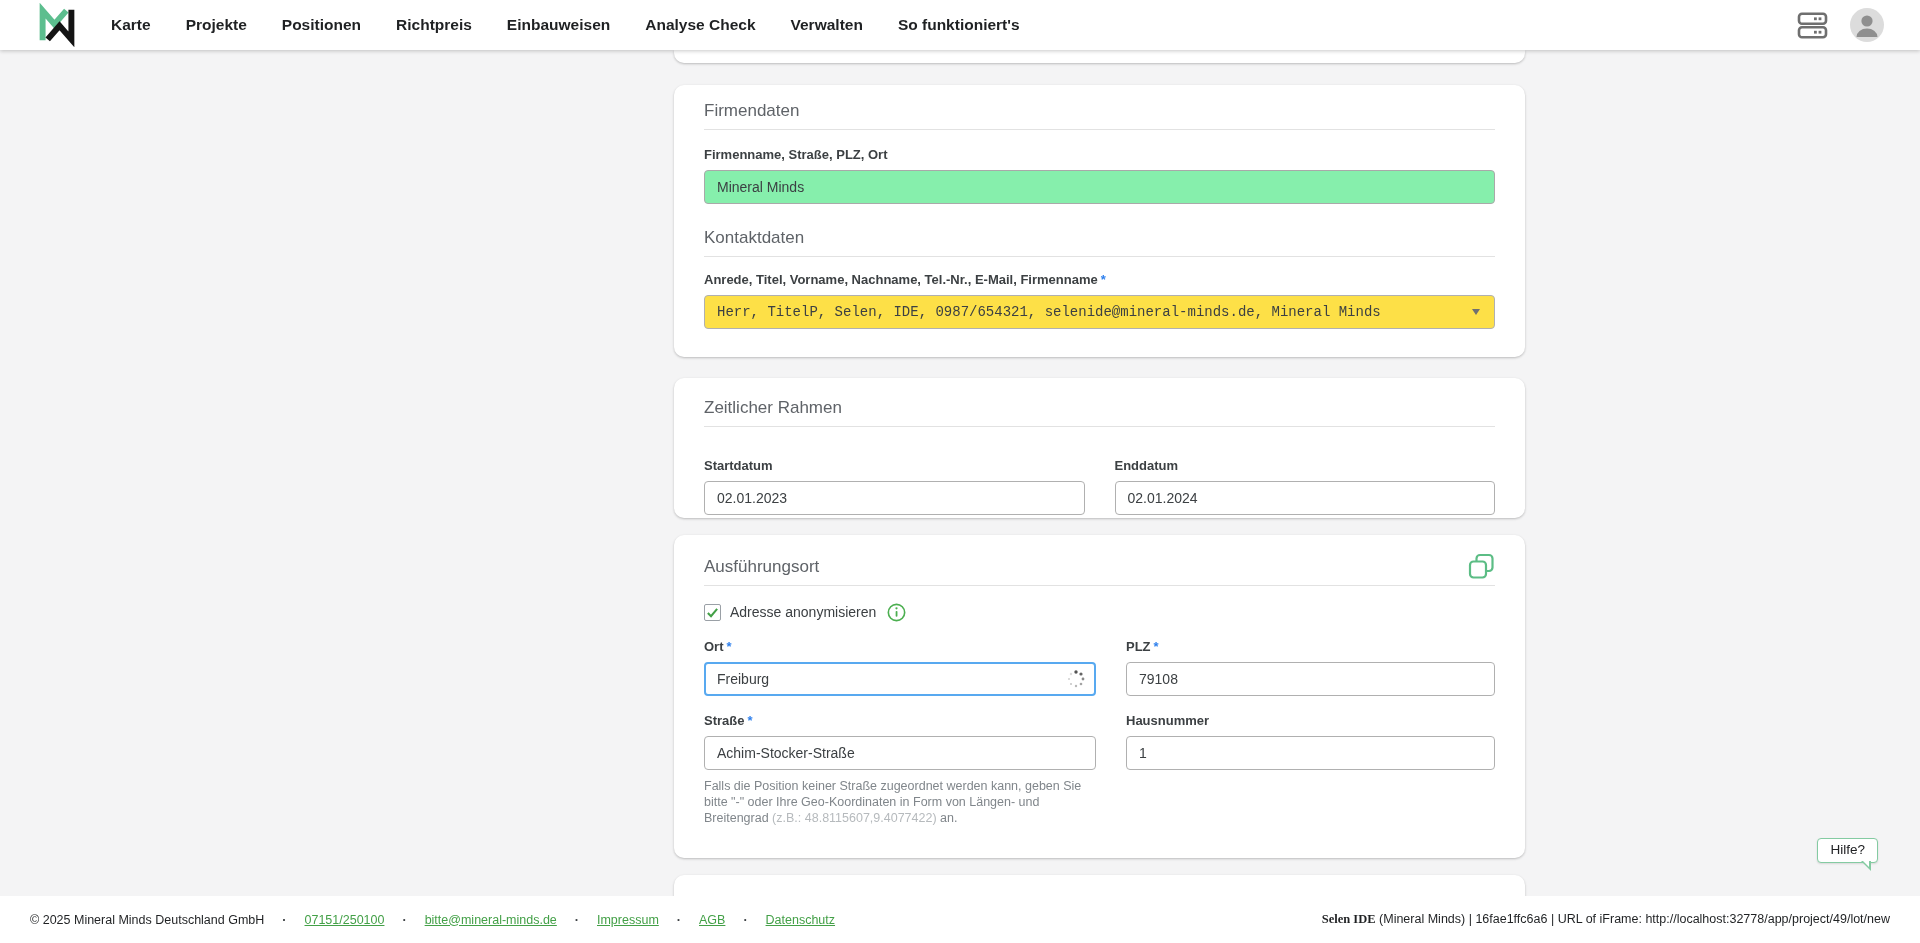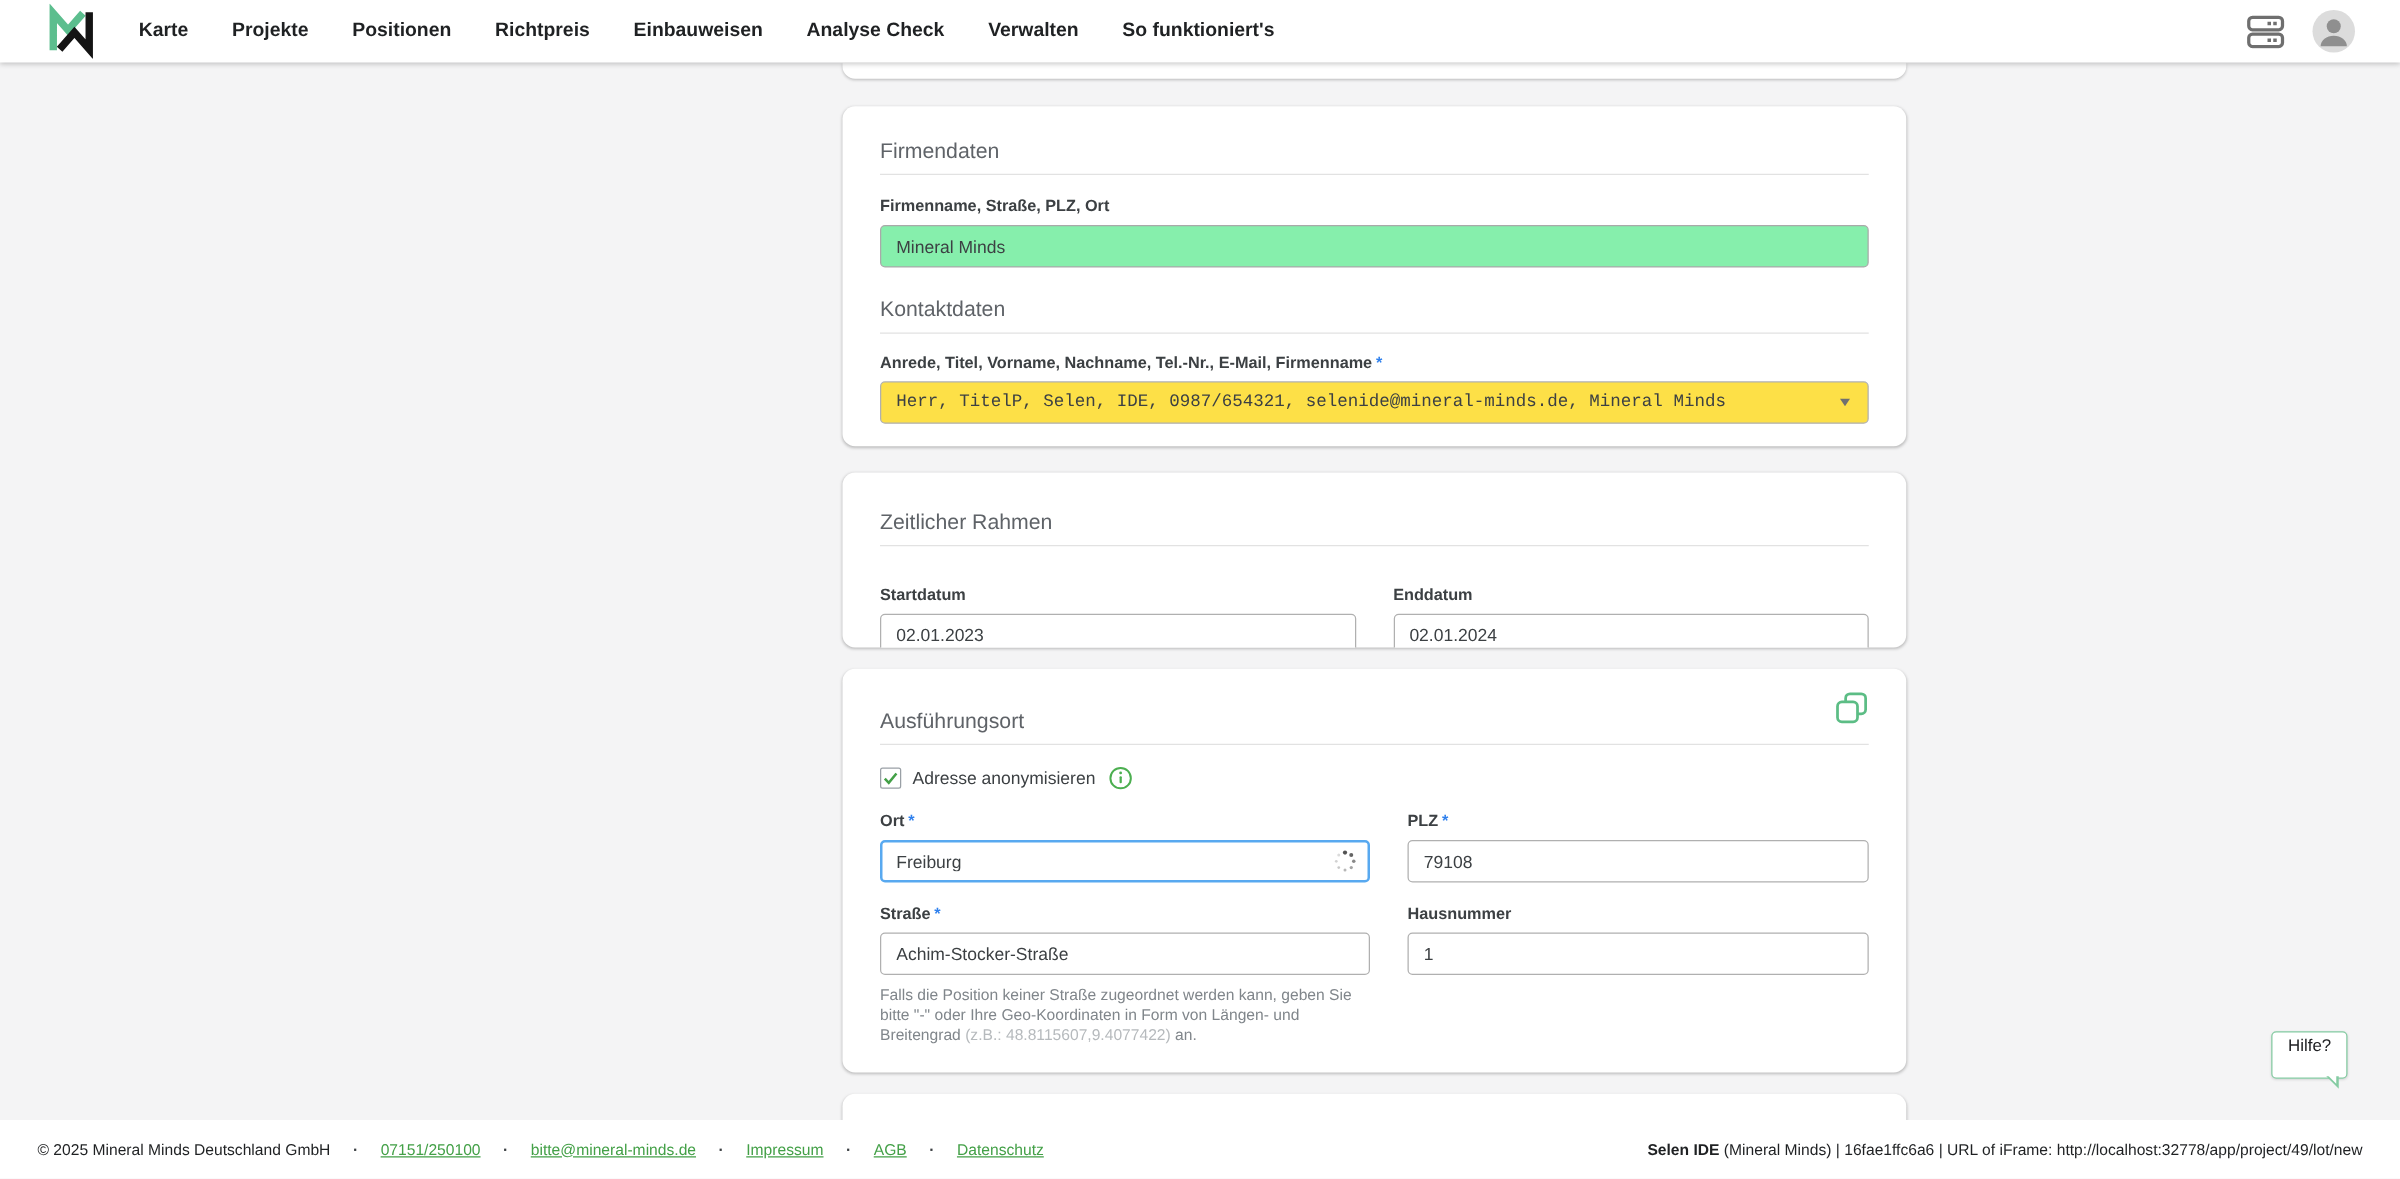--- a/index.html
+++ b/index.html
@@ -35,21 +35,21 @@
     background:#fff; border-radius:10px;
     box-shadow:0 1px 3px rgba(0,0,0,.14), 0 1px 2px rgba(0,0,0,.10);
     padding:16px 30px; overflow:hidden;
   }
   .card-stub-top { height:13px; padding:0; border-radius:0 0 10px 10px; }
   .card-1 { margin-top:22px; height:272px; }
   .card-2 { margin-top:21px; height:140px; padding-top:20px; }
   .card-3 { margin-top:17px; height:323px; padding-top:22px; }
   .card-stub-bottom { margin-top:17px; height:30px; padding:0; border-radius:10px 10px 0 0; }
 
-  .section-title { font-size:17px; font-weight:400; color:#5f6368; line-height:20px; margin-bottom:8px;margin-top:10px; }
+  .section-title { font-size:17px; font-weight:400; color:#5f6368; line-height:20px; margin-bottom:8px; }
   .divider { height:1px; background:#e2e2e2; }
   .field-label { font-size:13px; font-weight:bold; color:#3c4043; line-height:14px; }
   .req { color:#2f80ed; font-weight:bold; margin-left:3px; }
 
   .text-input {
     width:100%; height:34px; border:1px solid #b0b0b0; border-radius:4px;
     padding:0 12px; font-size:14px; color:#3c4043; background:#fff;
     font-family:"Liberation Sans", sans-serif; outline:none;
   }
   .text-input:disabled, .text-input.disabled { background:#86efac; border-color:#a9a9a9; color:#3c4043; }
@@ -84,21 +84,21 @@
 
   .hint {
     margin-top:8px; width:392px; font-size:12.5px; line-height:16px; color:#80868b;
   }
   .hint .hint-muted { color:#b6babd; }
 
   
   .help-bubble {
     position:absolute; right:42px; bottom:80px; z-index:30;
     background:#fff; border:1.5px solid #84cba2; border-radius:4px;
-    padding:3px 12px 18px; font-size:13.5px; color:#202124; cursor:pointer;
+    padding:3px 12px 5px; font-size:13.5px; color:#202124; cursor:pointer;
     box-shadow:0 1px 2px rgba(0,0,0,.12);
   }
   .help-bubble::before {
     content:""; position:absolute; right:6px; bottom:-9px; width:0; height:0;
     border-left:10px solid transparent; border-top:10px solid #84cba2;
   }
   .help-bubble::after {
     content:""; position:absolute; right:8px; bottom:-5px; width:0; height:0;
     border-left:7px solid transparent; border-top:7px solid #ffffff;
   }
@@ -106,21 +106,21 @@
   
   .footer {
     position:absolute; left:0; right:0; bottom:0; height:47px; background:#ffffff;
     display:flex; align-items:center; justify-content:space-between;
     padding:0 30px; z-index:25; font-size:12.5px; color:#1f2123;
   }
   .footer-left { display:flex; align-items:center; gap:18px; white-space:nowrap; }
   .footer-link { color:#43a047; text-decoration:underline; cursor:pointer; }
   .sep { color:#3c4043; font-weight:bold; }
   .status-line { white-space:nowrap; }
-  .status-bold { font-weight:bold; }
+  .status-bold { font-weight:bold;font-family:Liberation Serif, serif; }
 </style>
 </head>
 <body>
 
 <div class="navbar">
   <div class="logo">
     <svg width="44" height="44" viewBox="0 0 52 52">
       <polyline points="9,44 9,9 23,25 37,9" fill="none" stroke="#5cbe8e" stroke-width="7"></polyline>
       <polyline points="43,8 43,43 29,27 15,43" fill="none" stroke="#141414" stroke-width="7"></polyline>
     </svg>

